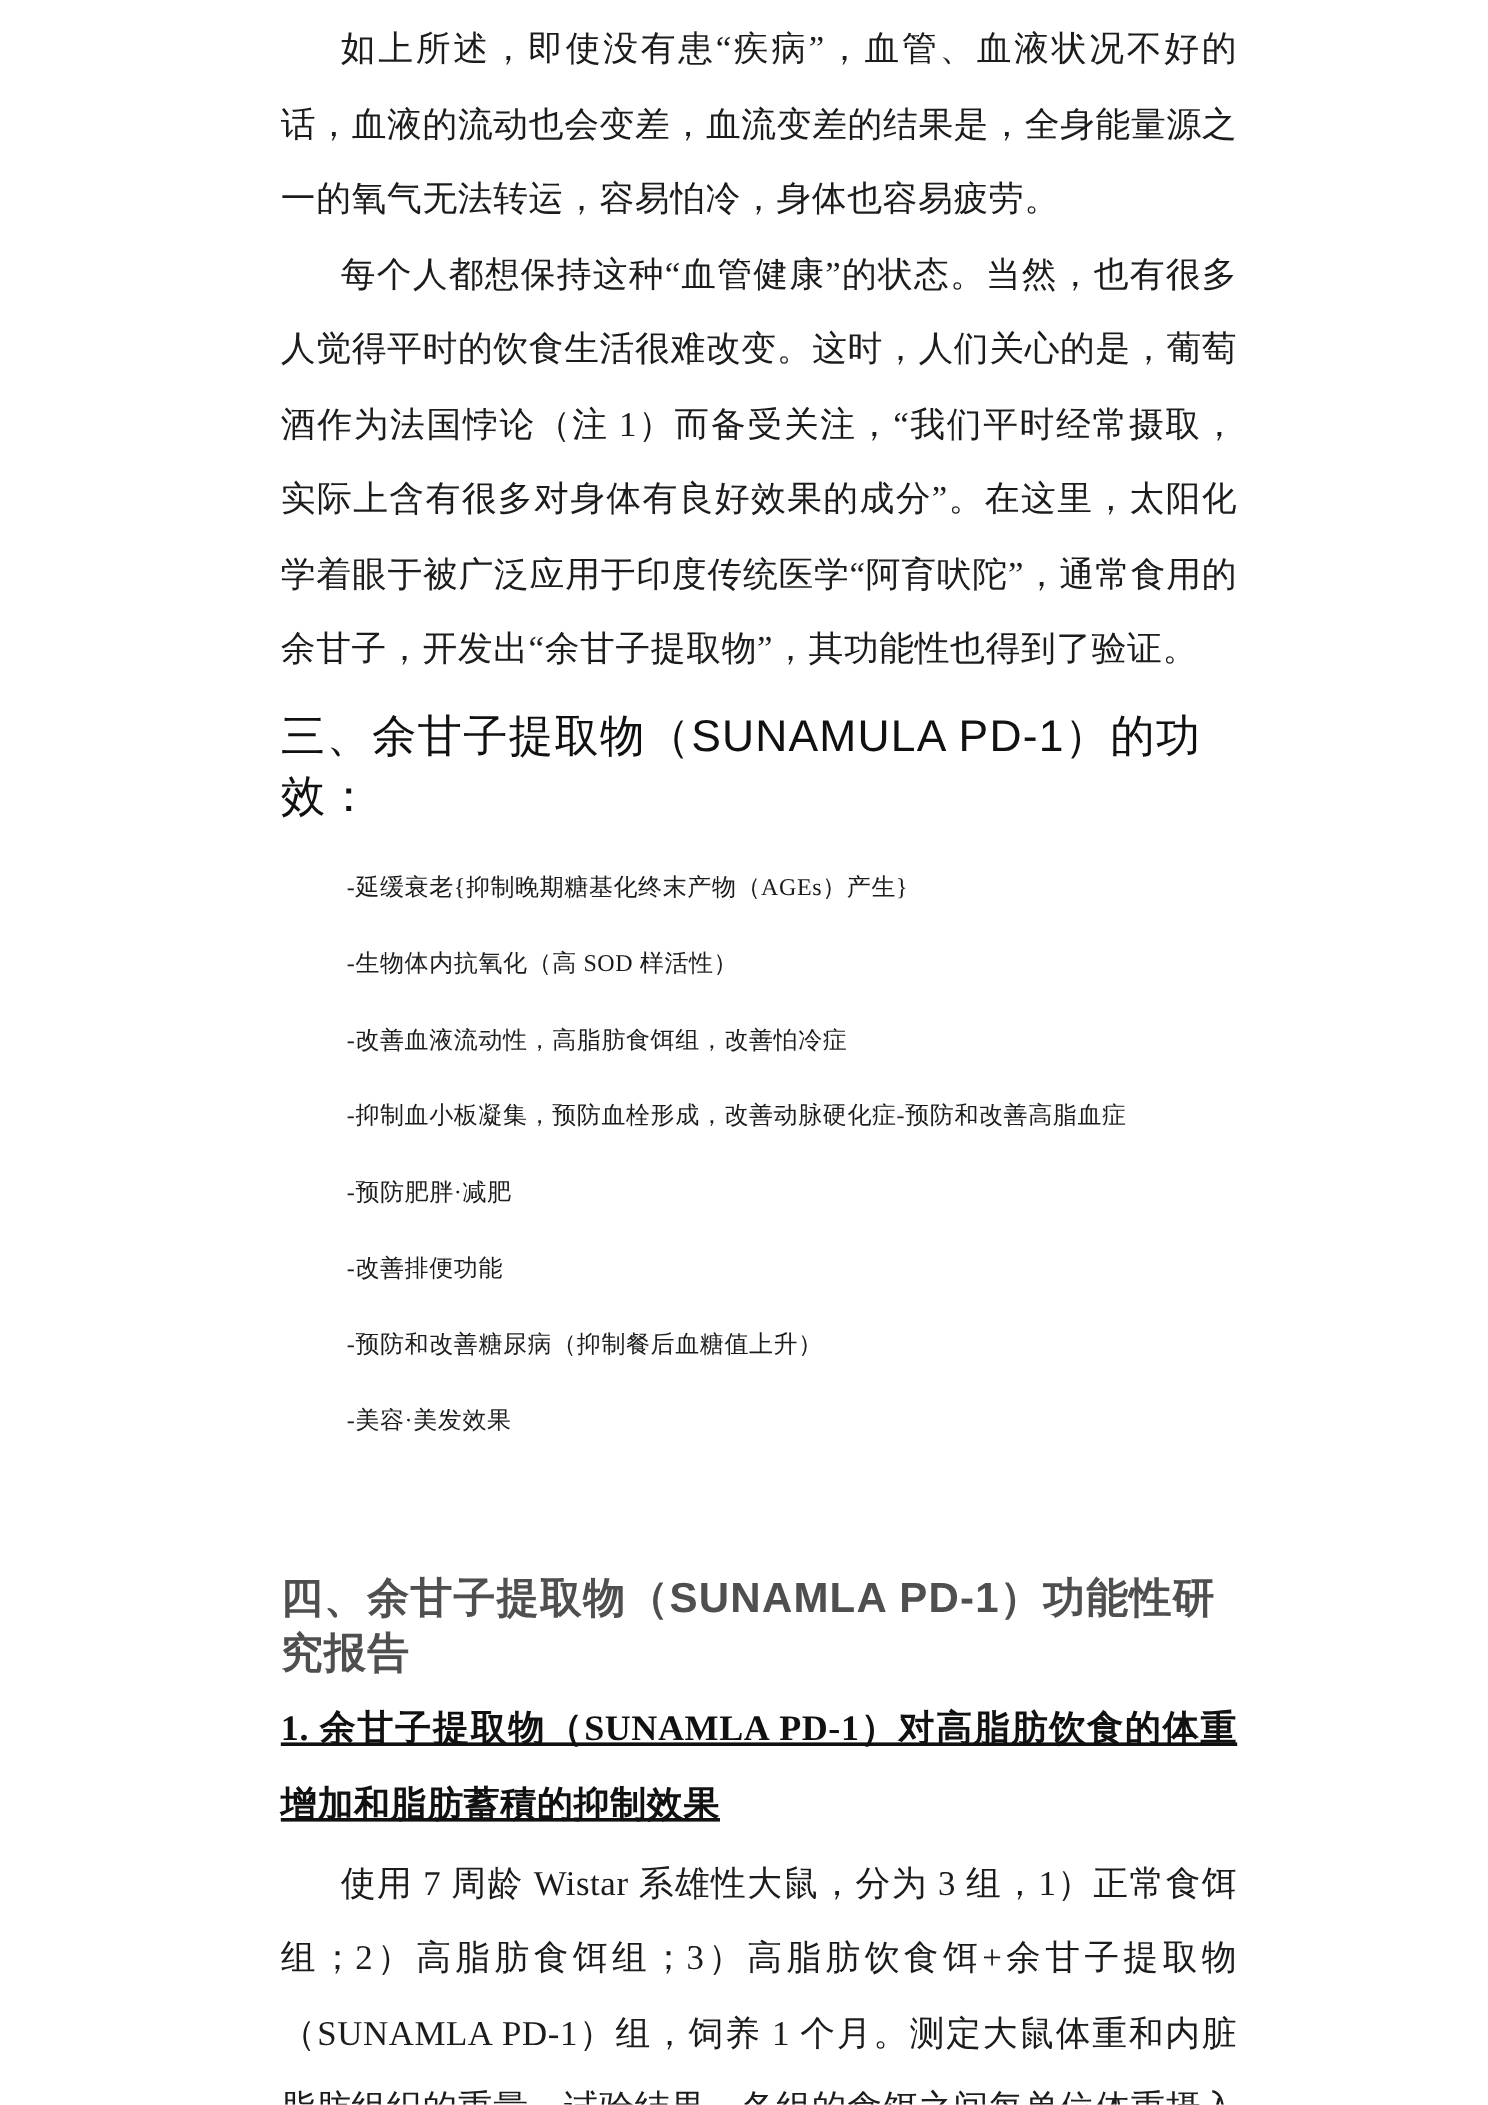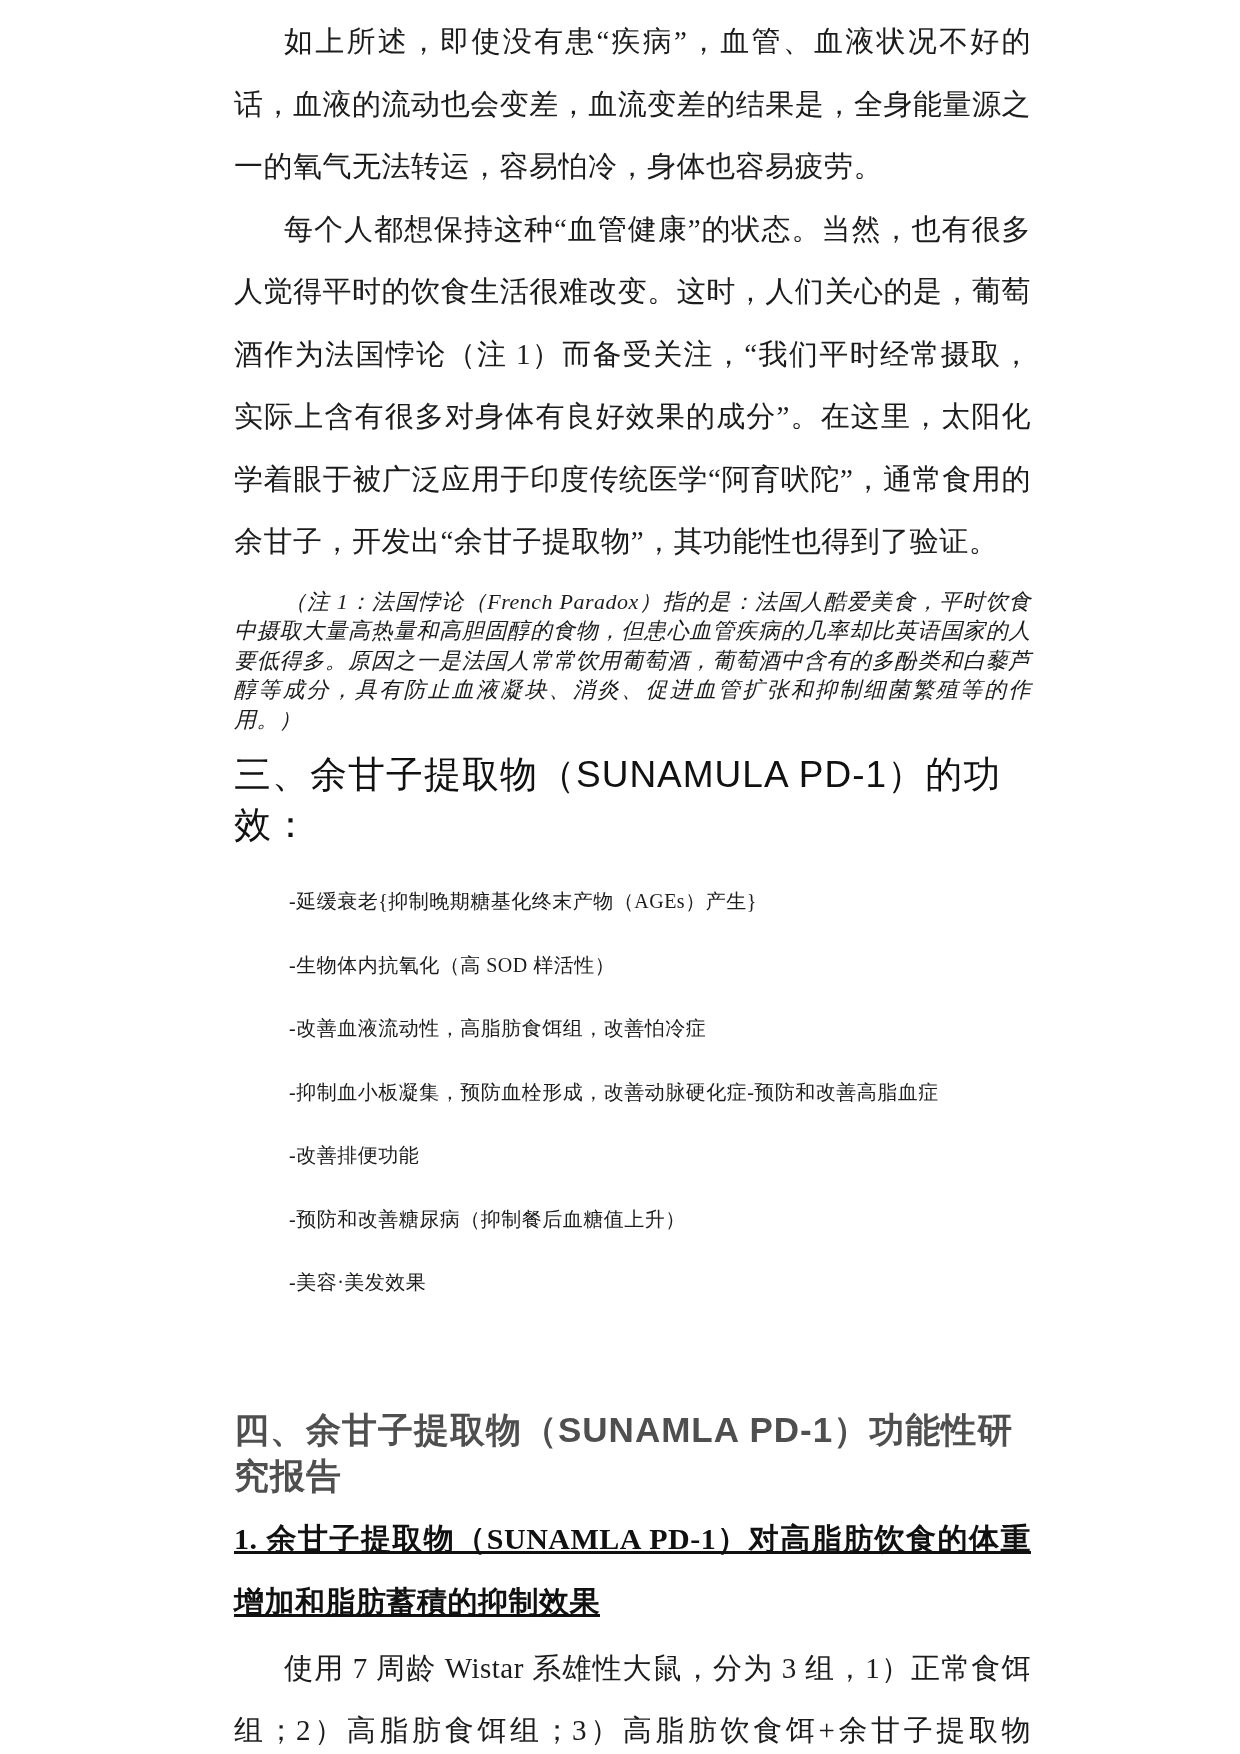--- a/index.html
+++ b/index.html
@@ -85,29 +85,29 @@
 </style>
 </head>
 <body>
 
 <div class="page">
 
   <p class="body-para">如上所述，即使没有患“疾病”，血管、血液状况不好的话，血液的流动也会变差，血流变差的结果是，全身能量源之一的氧气无法转运，容易怕冷，身体也容易疲劳。</p>
 
   <p class="body-para">每个人都想保持这种“血管健康”的状态。当然，也有很多人觉得平时的饮食生活很难改变。这时，人们关心的是，葡萄酒作为法国悖论（注 1）而备受关注，“我们平时经常摄取，实际上含有很多对身体有良好效果的成分”。在这里，太阳化学着眼于被广泛应用于印度传统医学“阿育吠陀”，通常食用的余甘子，开发出“余甘子提取物”，其功能性也得到了验证。</p>
 
-  <p class="footnote">（注 1：法国悖论（French Paradox）指的是：法国人酷爱美食，平时饮食中摄取大量高热量和高胆固醇的食物，但患心血管疾病的几率却比英语国家的人要低得多。原因之一是法国人常常饮用葡萄酒，葡萄酒中含有的多酚类和白藜芦醇等成分，具有防止血液凝块、消炎、促进血管扩张和抑制细菌繁殖等的作用。）</p>
 
   <div class="section3-heading">三、余甘子提取物（SUNAMULA PD-1）的功效：</div>
 
   <div class="effects-list">
     <div class="effect-item">-延缓衰老{抑制晚期糖基化终末产物（AGEs）产生}</div>
     <div class="effect-item">-生物体内抗氧化（高 SOD 样活性）</div>
     <div class="effect-item">-改善血液流动性，高脂肪食饵组，改善怕冷症</div>
     <div class="effect-item">-抑制血小板凝集，预防血栓形成，改善动脉硬化症-预防和改善高脂血症</div>
+    <div class="effect-item">-预防肥胖·减肥</div>
     <div class="effect-item">-改善排便功能</div>
     <div class="effect-item">-预防和改善糖尿病（抑制餐后血糖值上升）</div>
     <div class="effect-item">-美容·美发效果</div>
   </div>
 
   <div class="section4-heading">四、余甘子提取物（SUNAMLA PD-1）功能性研究报告</div>
 
   <div class="study-heading">1. 余甘子提取物（SUNAMLA PD-1）对高脂肪饮食的体重增加和脂肪蓄積的抑制效果</div>
 
   <p class="study-para">使用 7 周龄 Wistar 系雄性大鼠，分为 3 组，1）正常食饵组；2）高脂肪食饵组；3）高脂肪饮食饵+余甘子提取物（SUNAMLA PD-1）组，饲养 1 个月。测定大鼠体重和内脏脂肪组织的重量。试验结果，各组的食饵之间每单位体重摄入</p>

